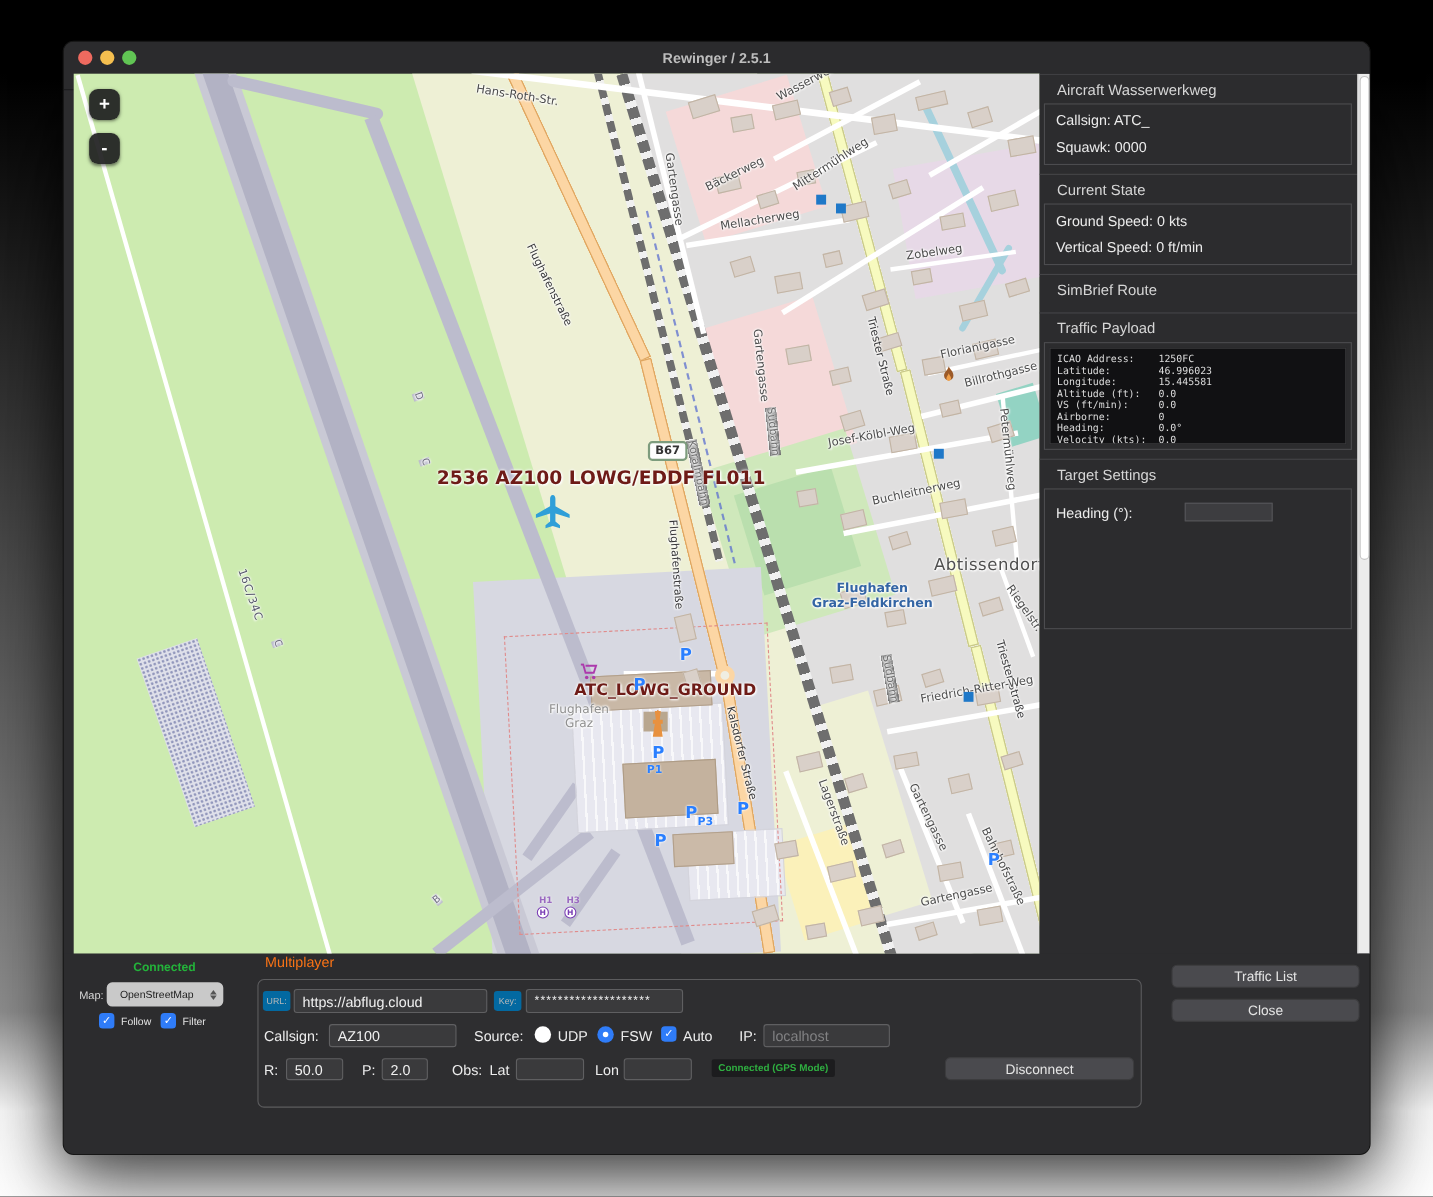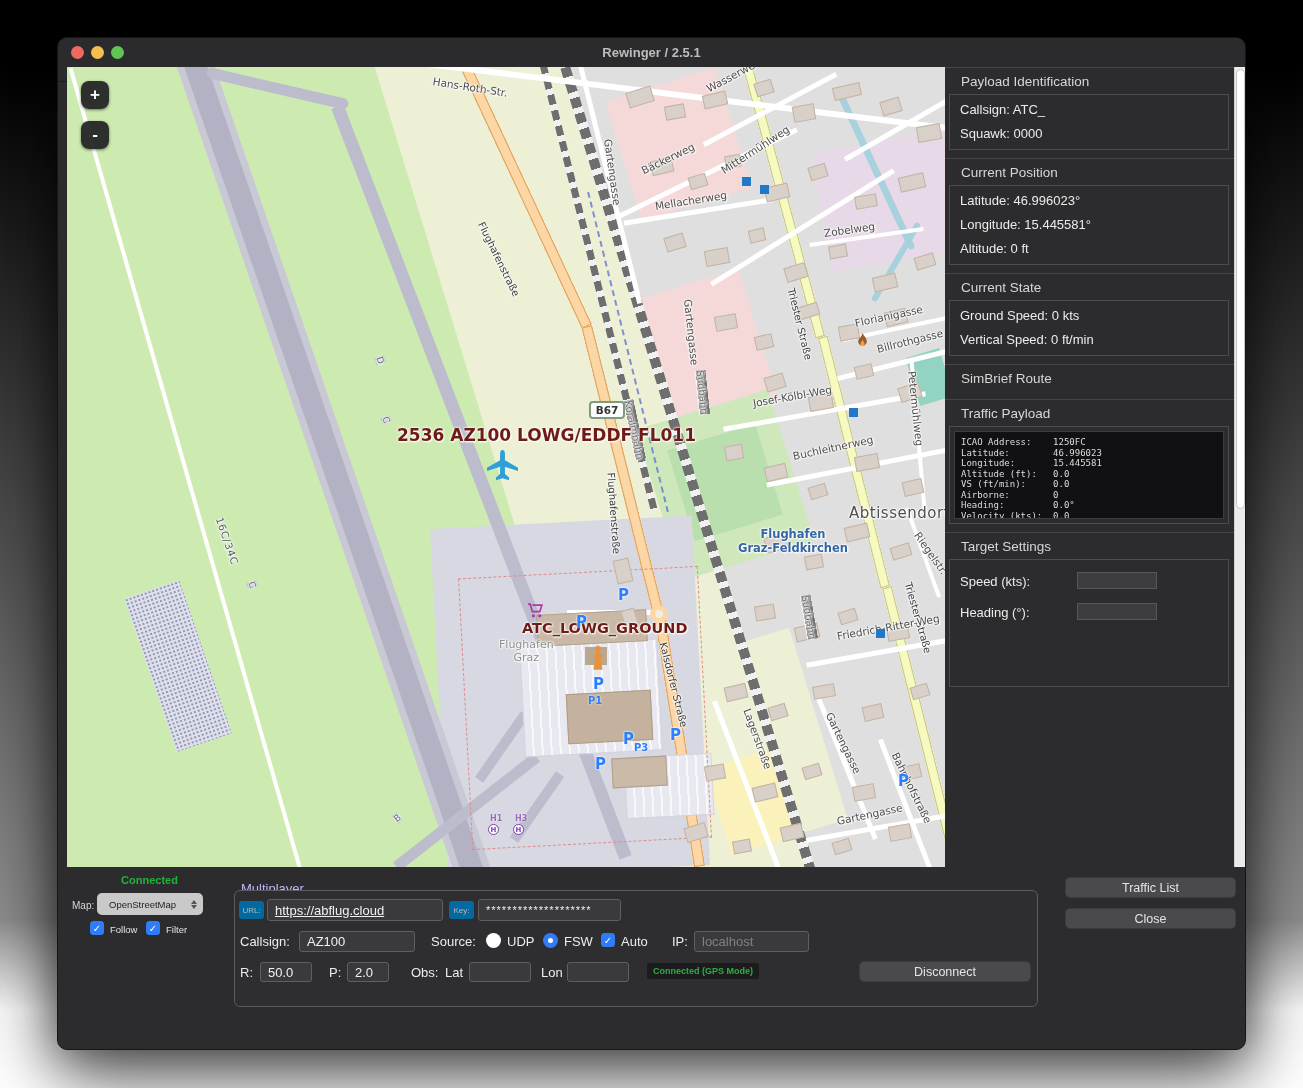--- a/index.html
+++ b/index.html
@@ -77,21 +77,21 @@
   .maplbl{position:absolute;left:14px;top:33px;font-size:10px;color:#d8d8d8;}
   .dropdown{position:absolute;left:39px;top:26px;width:106px;height:22px;background:#c9c9c9;border-radius:5px;cursor:pointer;
     display:flex;align-items:center;padding:0 6px 0 12px;}
   .dropdown .dtext{flex:1;font-size:9.5px;color:#222;}
   .chev{display:flex;flex-direction:column;gap:1px;align-items:center;}
   .chev i{width:0;height:0;border-left:3.5px solid transparent;border-right:3.5px solid transparent;display:block;}
   .chev .up{border-bottom:4px solid #555;} .chev .dn{border-top:4px solid #555;}
   .cb{position:absolute;width:14px;height:14px;border-radius:3.5px;background:#2f7cf8;color:#fff;
     font:bold 10px "DejaVu Sans",sans-serif;display:flex;align-items:center;justify-content:center;cursor:pointer;}
   .cblbl{position:absolute;font-size:9.5px;color:#e3e3e3;}
-  .mptitle{position:absolute;left:183px;top:14px;font-size:13px;color:#c4b5fd;text-align:center;}
+  .mptitle{position:absolute;left:183px;top:0;font-size:13px;color:#f97316;text-align:center;}
   .mpgroup{position:absolute;left:176px;top:23px;width:804px;height:117px;border:1px solid #5c5c5e;border-radius:6px;background:#2e2e30;}
   .badge{position:absolute;background:#0369a1;border-radius:3px;color:#b9b9b9;font-size:8px;
     display:flex;align-items:center;justify-content:center;}
   .tinput{position:absolute;background:#3a3a3c;border:1px solid #5f5f61;border-radius:3px;color:#f0f0f0;font-size:13px;padding:0 7px;
     font-family:"Liberation Sans",sans-serif;}
   .tinput::placeholder{color:#818183;}
   .flbl{position:absolute;font-size:13px;color:#ececec;}
   .radio{position:absolute;width:15px;height:15px;border-radius:50%;cursor:pointer;}
   .radio.off{background:#fff;}
   .radio.on{background:#2f7cf8;}
@@ -320,32 +320,24 @@
           <span class="picon" style="left: 528px; top: 688px;">P</span>
           <span class="picon" style="left: 831px; top: 705px;">P</span>
           <span class="bluesq" style="left: 675px; top: 110px;"></span>
           <span class="bluesq" style="left: 693px; top: 118px;"></span>
           <span class="bluesq" style="left: 782px; top: 341px;"></span>
           <span class="bluesq" style="left: 809px; top: 562px;"></span>
         </div>
 
       <div class="sidebar">
         <div class="sec">
-          <h3>Payload Identification</h3>
+          <h3>Aircraft Wasserwerkweg</h3>
           <div class="secbox">
             <div class="secrow">Callsign: ATC_</div>
             <div class="secrow">Squawk: 0000</div>
-          </div>
-        </div>
-        <div class="sec">
-          <h3>Current Position</h3>
-          <div class="secbox">
-            <div class="secrow">Latitude: 46.996023°</div>
-            <div class="secrow">Longitude: 15.445581°</div>
-            <div class="secrow">Altitude: 0 ft</div>
           </div>
         </div>
         <div class="sec">
           <h3>Current State</h3>
           <div class="secbox">
             <div class="secrow">Ground Speed: 0 kts</div>
             <div class="secrow">Vertical Speed: 0 ft/min</div>
           </div>
         </div>
         <div class="sec">
@@ -361,24 +353,20 @@
 VS (ft/min):     0.0
 Airborne:        0
 Heading:         0.0°
 Velocity (kts):  0.0</pre>
           </div>
         </div>
         <div class="sec">
           <h3>Target Settings</h3>
           <div class="secbox" style="height:128px;padding:6px 10px;">
             <div class="tsrow">
-                <span class="lbl">Speed (kts):</span>
-                <input style="">
-              </div>
-            <div class="tsrow">
                 <span class="lbl">Heading (°):</span>
                 <input style="">
               </div>
 
           </div>
         </div>
         <div class="sb-track">
           <div class="sb-thumb"></div>
         </div>
       </div>
@@ -394,21 +382,21 @@
             </span>
         </div>
         <div class="cb" style="left:32px;top:54px;">✓</div>
         <span class="cblbl" style="left:52px;top:57px;">Follow</span>
         <div class="cb" style="left:88px;top:54px;">✓</div>
         <span class="cblbl" style="left:108px;top:57px;">Filter</span>
 
         <div class="mptitle">Multiplayer</div>
         <div class="mpgroup">
           <span class="badge" style="left:4px;top:10px;width:25px;height:18px;">URL:</span>
-          <input class="tinput" style="left: 32px; top: 8px; width: 176px; height: 22px; text-decoration: underline;" value="https://abflug.cloud">
+          <input class="tinput" style="left: 32px; top: 8px; width: 176px; height: 22px;" value="https://abflug.cloud">
           <span class="badge" style="left:214px;top:10px;width:25px;height:18px;">Key:</span>
           <input class="tinput" style="left: 243px; top: 8px; width: 143px; height: 22px; font-size: 11px; letter-spacing: 1px;" value="********************">
 
           <span class="flbl" style="left:5px;top:43px;">Callsign:</span>
           <input class="tinput" style="left: 64px; top: 40px; width: 116px; height: 21px;" value="AZ100">
           <span class="flbl" style="left:196px;top:43px;">Source:</span>
           <span class="radio off" style="left:251px;top:42px;"></span>
           <span class="flbl" style="left:272px;top:43px;">UDP</span>
           <span class="radio on" style="left:308px;top:42px;"></span>
           <span class="flbl" style="left:329px;top:43px;">FSW</span>

